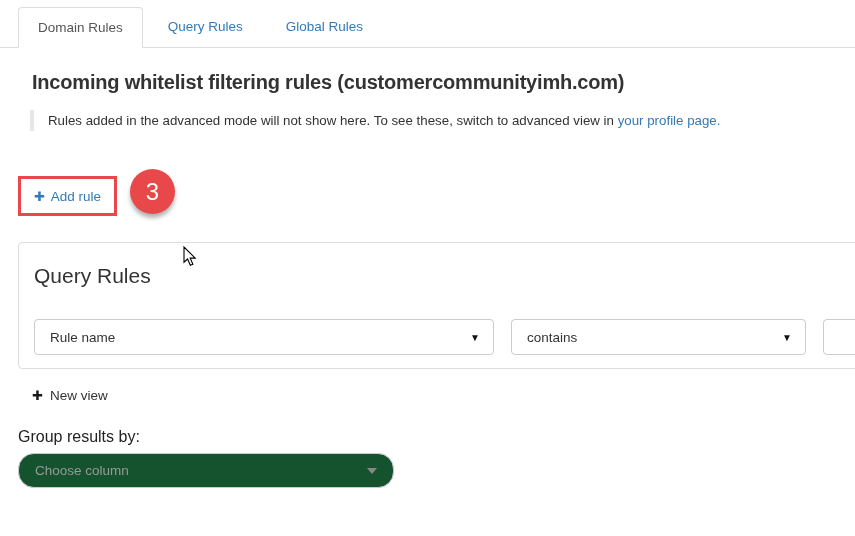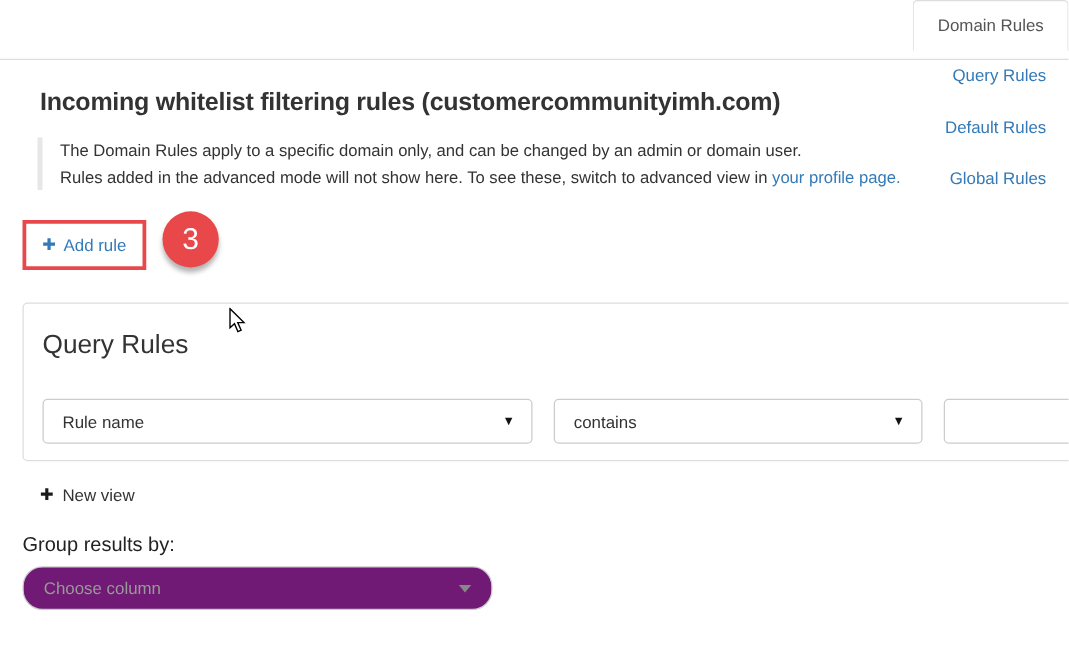--- a/index.html
+++ b/index.html
@@ -13,21 +13,21 @@
     --note-border:#e7e7e7;
   }
   *{margin:0;padding:0;box-sizing:border-box;}
   html,body{background:#fff;}
   body{font-family:"Liberation Sans","DejaVu Sans",sans-serif;}
   .screen{position:relative;width:855px;height:536px;background:#fff;overflow:hidden;}
 
   
   .tabbar{position:absolute;top:0;left:0;width:100%;height:48px;
           border-bottom:1px solid var(--border-gray);
-          display:flex;align-items:flex-end;padding-left:18px;flex-direction:column;}
+          display:flex;align-items:flex-end;padding-left:18px;}
   .tab{font-size:13.5px;color:var(--link-blue);padding:12px 17px;cursor:pointer;
        white-space:nowrap;background:transparent;border:1px solid transparent;}
   .tab.active{background:#fff;color:var(--tab-active-text);
               border:1px solid var(--border-gray);border-bottom:1px solid #fff;
               border-radius:4px 4px 0 0;margin-bottom:-1px;padding:12px 19px;}
   .tab + .tab{margin-left:7px;}
 
   
   .page-title{position:absolute;left:32px;top:71px;font-size:20px;font-weight:bold;
               color:var(--text-dark);letter-spacing:-0.2px;}
@@ -49,61 +49,59 @@
 
   
   .query-panel{position:absolute;left:18px;top:242px;width:862px;height:127px;
                border:1px solid var(--border-gray);border-radius:4px;background:#fff;}
   .panel-title{position:absolute;left:15px;top:21px;font-size:21px;color:var(--text-dark);}
   .fields{position:absolute;left:15px;top:76px;display:flex;gap:17px;}
   .field{height:36px;border:1px solid var(--field-border);border-radius:4px;
          display:flex;align-items:center;justify-content:space-between;
          padding:0 13px 0 15px;font-size:13.5px;color:var(--text-dark);
          background:#fff;cursor:pointer;}
-  .field-col{width:392px;}
+  .field-col{width:460px;}
   .field-op{width:295px;}
   .caret-black{font-size:10px;color:#111;}
   .value-input{width:245px;height:36px;border:1px solid var(--field-border);
                border-radius:4px;padding:0 12px;font-size:13.5px;color:var(--text-dark);
                font-family:"Liberation Sans","DejaVu Sans",sans-serif;outline:none;}
 
   
   .new-rule{position:absolute;left:32px;top:388px;display:flex;align-items:center;gap:7px;
             font-size:13.5px;color:var(--text-dark);cursor:pointer;text-decoration:none;}
   .plus-dark{font-size:13px;color:#1a1a1a;font-weight:bold;}
 
   
   .group-label{position:absolute;left:18px;top:428px;font-size:16px;color:#222;}
   .group-dropdown{position:absolute;left:18px;top:453px;width:376px;height:35px;
-                  border:1px solid var(--field-border);border-radius:16px;background:#701a75;
+                  border:1px solid var(--field-border);border-radius:16px;background:#14532d;
                   display:flex;align-items:center;justify-content:space-between;
                   padding:0 16px;cursor:pointer;}
   .group-dropdown span{font-size:13.5px;color:var(--placeholder-gray);}
   .caret-gray{width:0;height:0;border-left:5px solid transparent;
               border-right:5px solid transparent;border-top:6px solid #888;}
 
   
   .cursor{position:absolute;left:183px;top:246px;pointer-events:none;}
 </style>
 </head>
 <body>
 
 <div class="screen">
 
   <div class="tabbar">
     <div class="tab active">Domain Rules</div>
     <div class="tab">Query Rules</div>
-    <div class="tab">Default Rules</div>
     <div class="tab">Global Rules</div>
   </div>
 
   <h1 class="page-title">Incoming whitelist filtering rules (customercommunityimh.com)</h1>
 
   <div class="note">
-    <div>The Domain Rules apply to a specific domain only, and can be changed by an admin or domain user.</div>
     <div>
       <span>Rules added in the advanced mode will not show here. To see these, switch to advanced view in</span>
       <a href="#">your profile page.</a>
     </div>
   </div>
 
   <div class="add-rule-box">
     <a href="#" class="add-rule-link">
       <span class="plus-blue">✚</span>
       <span>Add rule</span>

